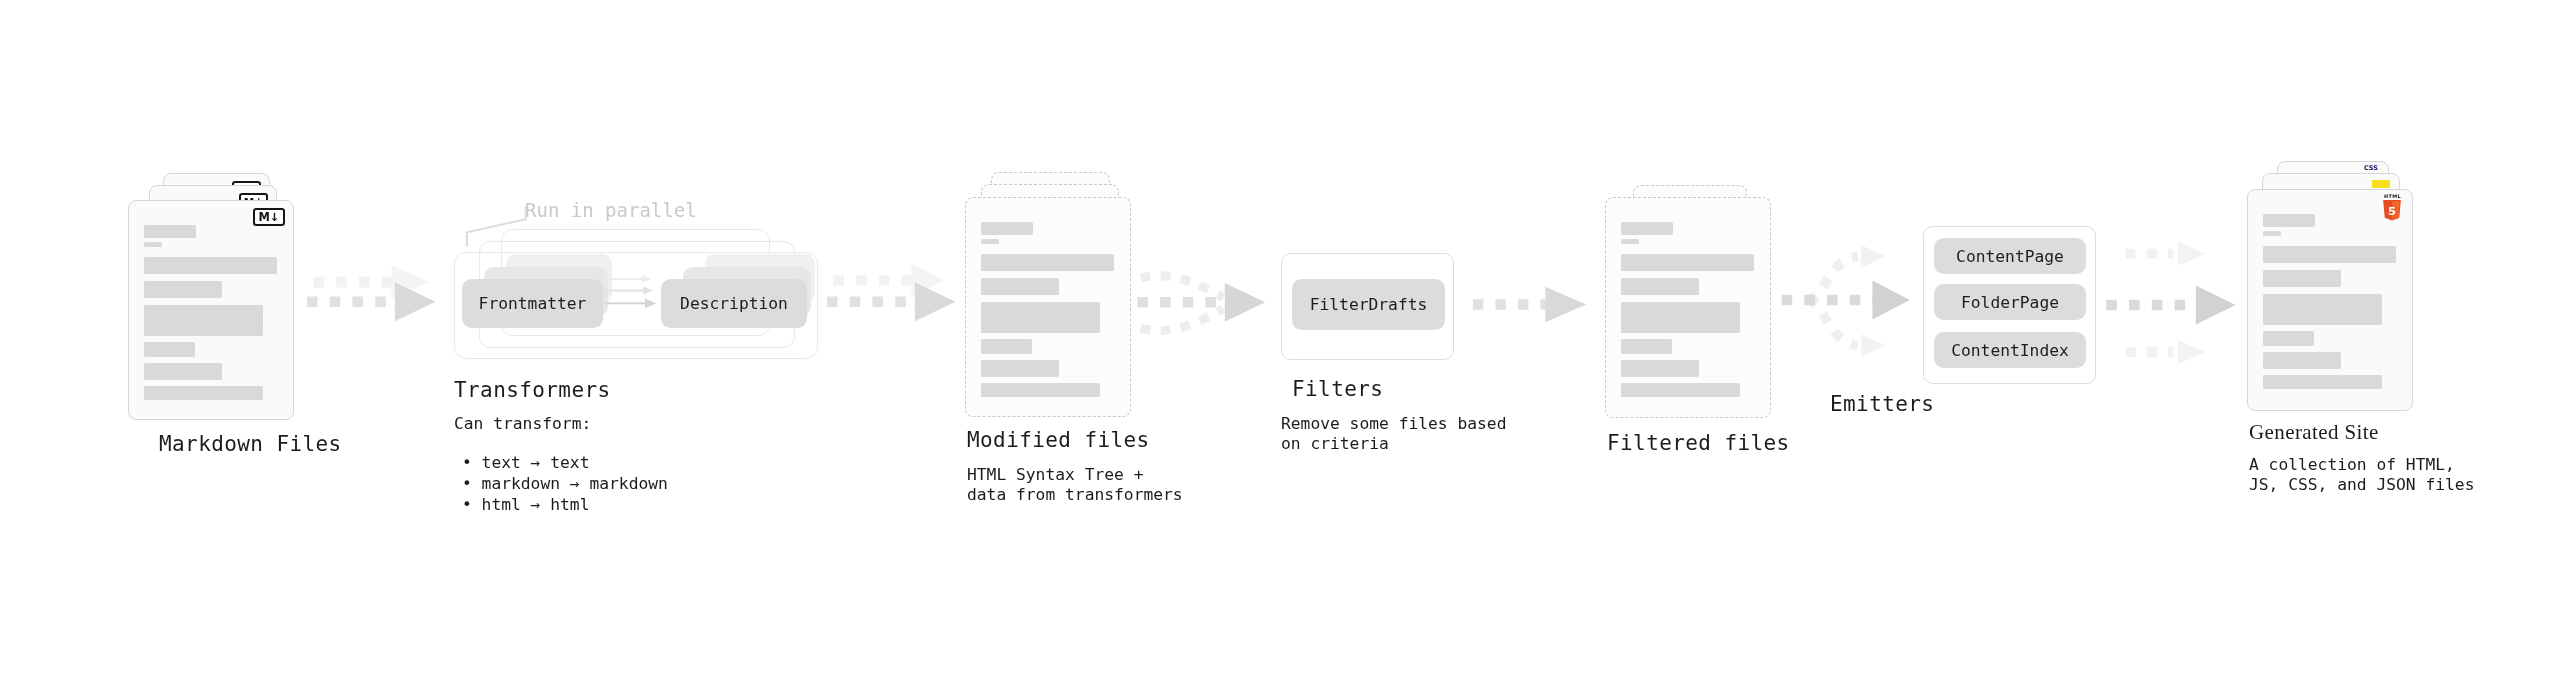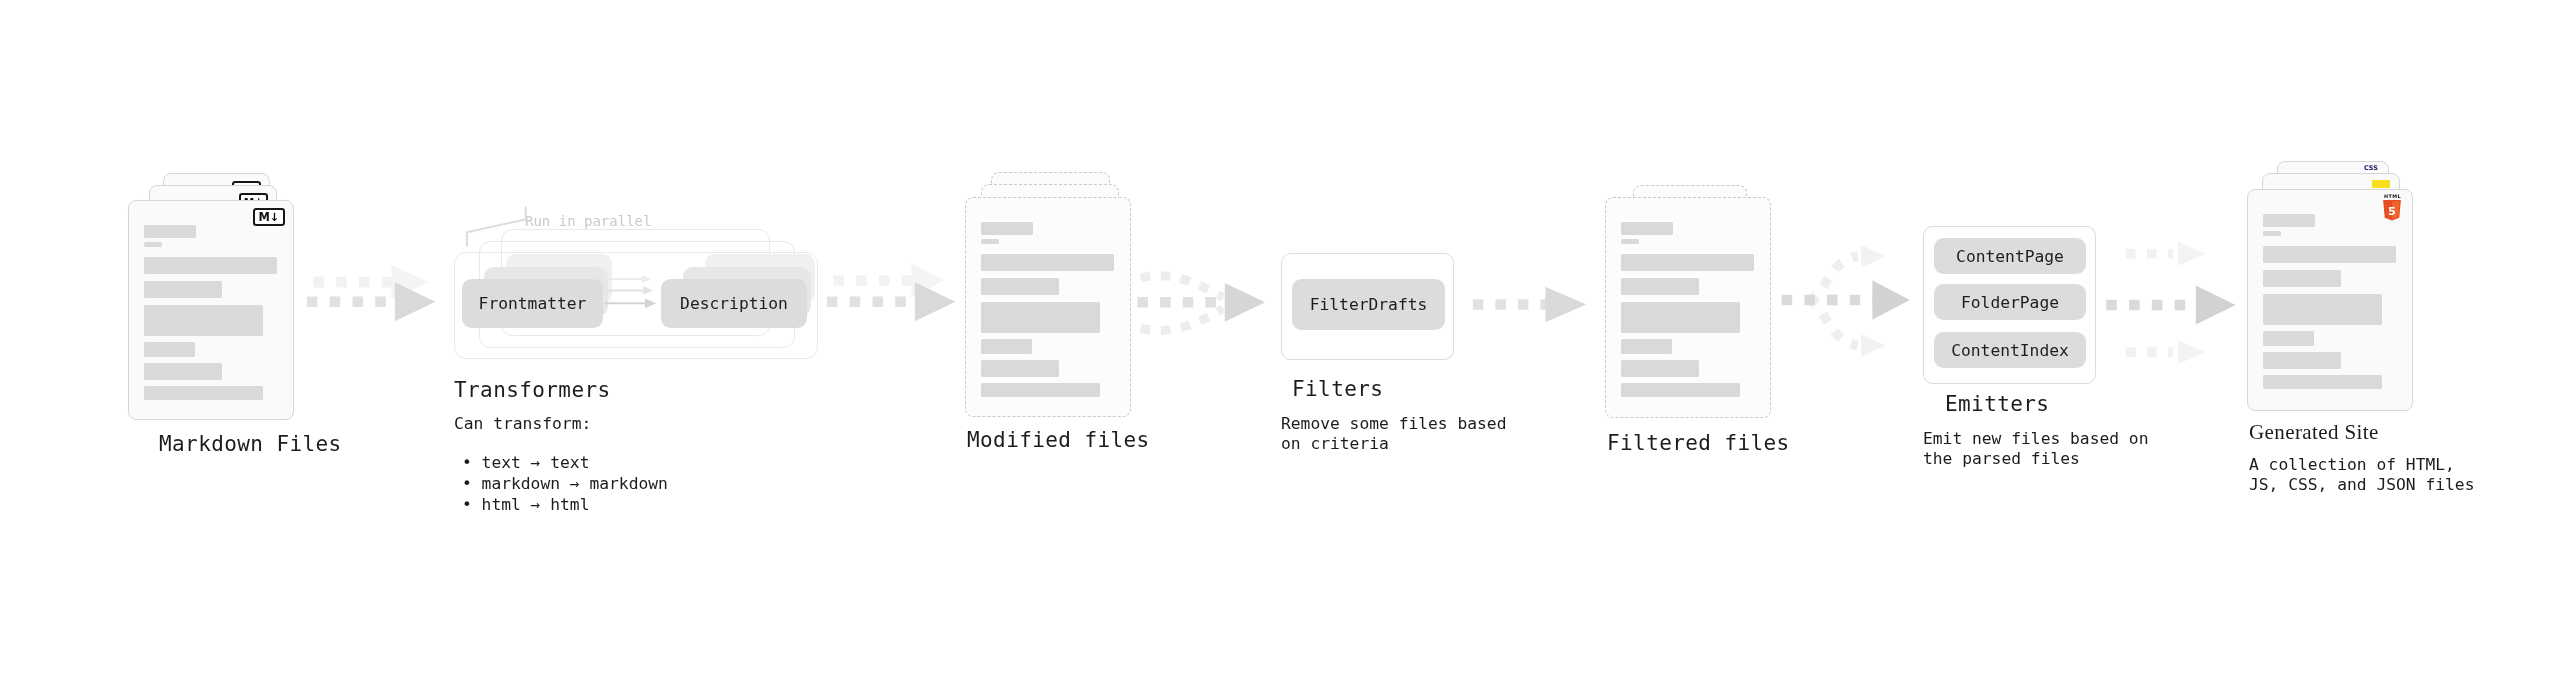--- a/index.html
+++ b/index.html
@@ -36,21 +36,21 @@
   .obox { position:absolute; border:1.6px solid #dcdcdc; border-radius:9.8px; background:#ffffff; }
 
   .pill { position:absolute; background:#dcdcdc; border-radius:9.8px; display:flex; align-items:center;
     justify-content:center; font-size:16.3px; color:#1d1d1d; white-space:nowrap; }
   .pill.l2 { background:#e7e7e7; }
   .pill.l3 { background:#f0f0f0; }
 
   .title { position:absolute; font-size:21px; line-height:22px; letter-spacing:0.4px; color:#1c1c1c; white-space:nowrap; }
   .caption { position:absolute; font-size:16.3px; line-height:20.3px; color:#1c1c1c; white-space:nowrap; }
   .bullets { position:absolute; font-size:16.3px; line-height:21px; color:#1c1c1c; white-space:nowrap; }
-  .annotation { position:absolute; font-size:14px; line-height:17px; color:#c9c9c9; white-space:nowrap;margin-top:11px; }
+  .annotation { position:absolute; font-size:19px; line-height:17px; color:#c9c9c9; white-space:nowrap; }
 
   
   .cssbadge { position:absolute; right:9.8px; top:3.3px; width:14.6px; text-align:center; }
   .cssbadge .t { font-family:"DejaVu Sans","Liberation Sans",sans-serif; font-weight:bold; font-size:6.5px; line-height:6.5px; color:#15155e; display:block; }
   .cssbadge .u { height:2.4px; background:#2b63f6; margin-top:0.8px; border-radius:0.8px; }
   .jsbadge { position:absolute; right:9px; top:5.7px; width:18px; height:8.1px; background:#f7df1e; border-radius:0.8px; }
   .html5icon { position:absolute; right:9.8px; top:4.1px; width:19.5px; text-align:center; }
   .html5icon .t { font-family:"DejaVu Sans","Liberation Sans",sans-serif; font-weight:bold; font-size:4.9px; line-height:5.7px; letter-spacing:0.4px; color:#111; display:block; }
 </style>
 </head>
@@ -130,20 +130,24 @@
     <div class="bar b1"></div>
     <div class="bar b2"></div>
     <div class="bar b3"></div>
     <div class="bar b4"></div>
     <div class="bar b5"></div>
     <div class="bar b6"></div>
     <div class="bar b7"></div>
     <div class="bar b8"></div>
   </div>
   <div class="title" style="left:967px; top:429px;">Modified files</div>
+  <div class="caption" style="left:967px; top:465px;">
+    <div>HTML Syntax Tree +</div>
+    <div>data from transformers</div>
+  </div>
 
   <svg class="abs" style="left:1134px; top:257px;" width="142" height="93" viewBox="0 0 175 115">
     <path d="M 8,26 C 42,17 76,30 110,50" stroke="#ededed" stroke-width="11" stroke-dasharray="12 13" fill="none"></path>
     <path d="M 8,88 C 42,97 76,84 110,64" stroke="#ededed" stroke-width="11" stroke-dasharray="12 13" fill="none"></path>
     <line x1="4" y1="56" x2="114" y2="56" stroke="#dfdfdf" stroke-width="13" stroke-dasharray="13 15"></line>
     <polygon points="112,32 112,80 162,56" fill="#d6d6d6"></polygon>
   </svg>
 
   <div class="obox" style="left:1281px; top:253px; width:173px; height:107px;"></div>
   <div class="pill" style="left:1292px; top:279px; width:153px; height:51px;">FilterDrafts</div>
@@ -177,25 +181,21 @@
     <path d="M 36,79 C 60,84 58,128 98,135" stroke="#efefef" stroke-width="12" stroke-dasharray="12 14" fill="none"></path>
     <polygon points="102,121 102,149 132,135" fill="#f2f2f2"></polygon>
     <line x1="4" y1="79" x2="118" y2="79" stroke="#dadada" stroke-width="13" stroke-dasharray="13 15"></line>
     <polygon points="116,55 116,103 162,79" fill="#d2d2d2"></polygon>
   </svg>
 
   <div class="obox" style="left:1923px; top:226px; width:173px; height:158px;"></div>
   <div class="pill" style="left:1934px; top:238px; width:152px; height:36px;">ContentPage</div>
   <div class="pill" style="left:1934px; top:284px; width:152px; height:36px;">FolderPage</div>
   <div class="pill" style="left:1934px; top:332px; width:152px; height:36px;">ContentIndex</div>
-  <div class="title" style="left:1945px; top:393px;">Emitters</div>
-  <div class="caption" style="left:1923px; top:429px;">
-    <div>Emit new files based on</div>
-    <div>the parsed files</div>
-  </div>
+  <div class="title" style="left:1830px; top:393px;">Emitters</div>
 
   <svg class="abs" style="left:2103px; top:234px;" width="140" height="137" viewBox="0 0 172 168">
     <line x1="28" y1="24" x2="86" y2="24" stroke="#f1f1f1" stroke-width="12" stroke-dasharray="12 14"></line>
     <polygon points="92,9 92,39 126,24" fill="#f3f3f3"></polygon>
     <line x1="4" y1="87" x2="116" y2="87" stroke="#dadada" stroke-width="13" stroke-dasharray="13 15"></line>
     <polygon points="114,63 114,111 163,87" fill="#d2d2d2"></polygon>
     <line x1="28" y1="145" x2="86" y2="145" stroke="#f1f1f1" stroke-width="12" stroke-dasharray="12 14"></line>
     <polygon points="92,130 92,160 126,145" fill="#f3f3f3"></polygon>
   </svg>
 

